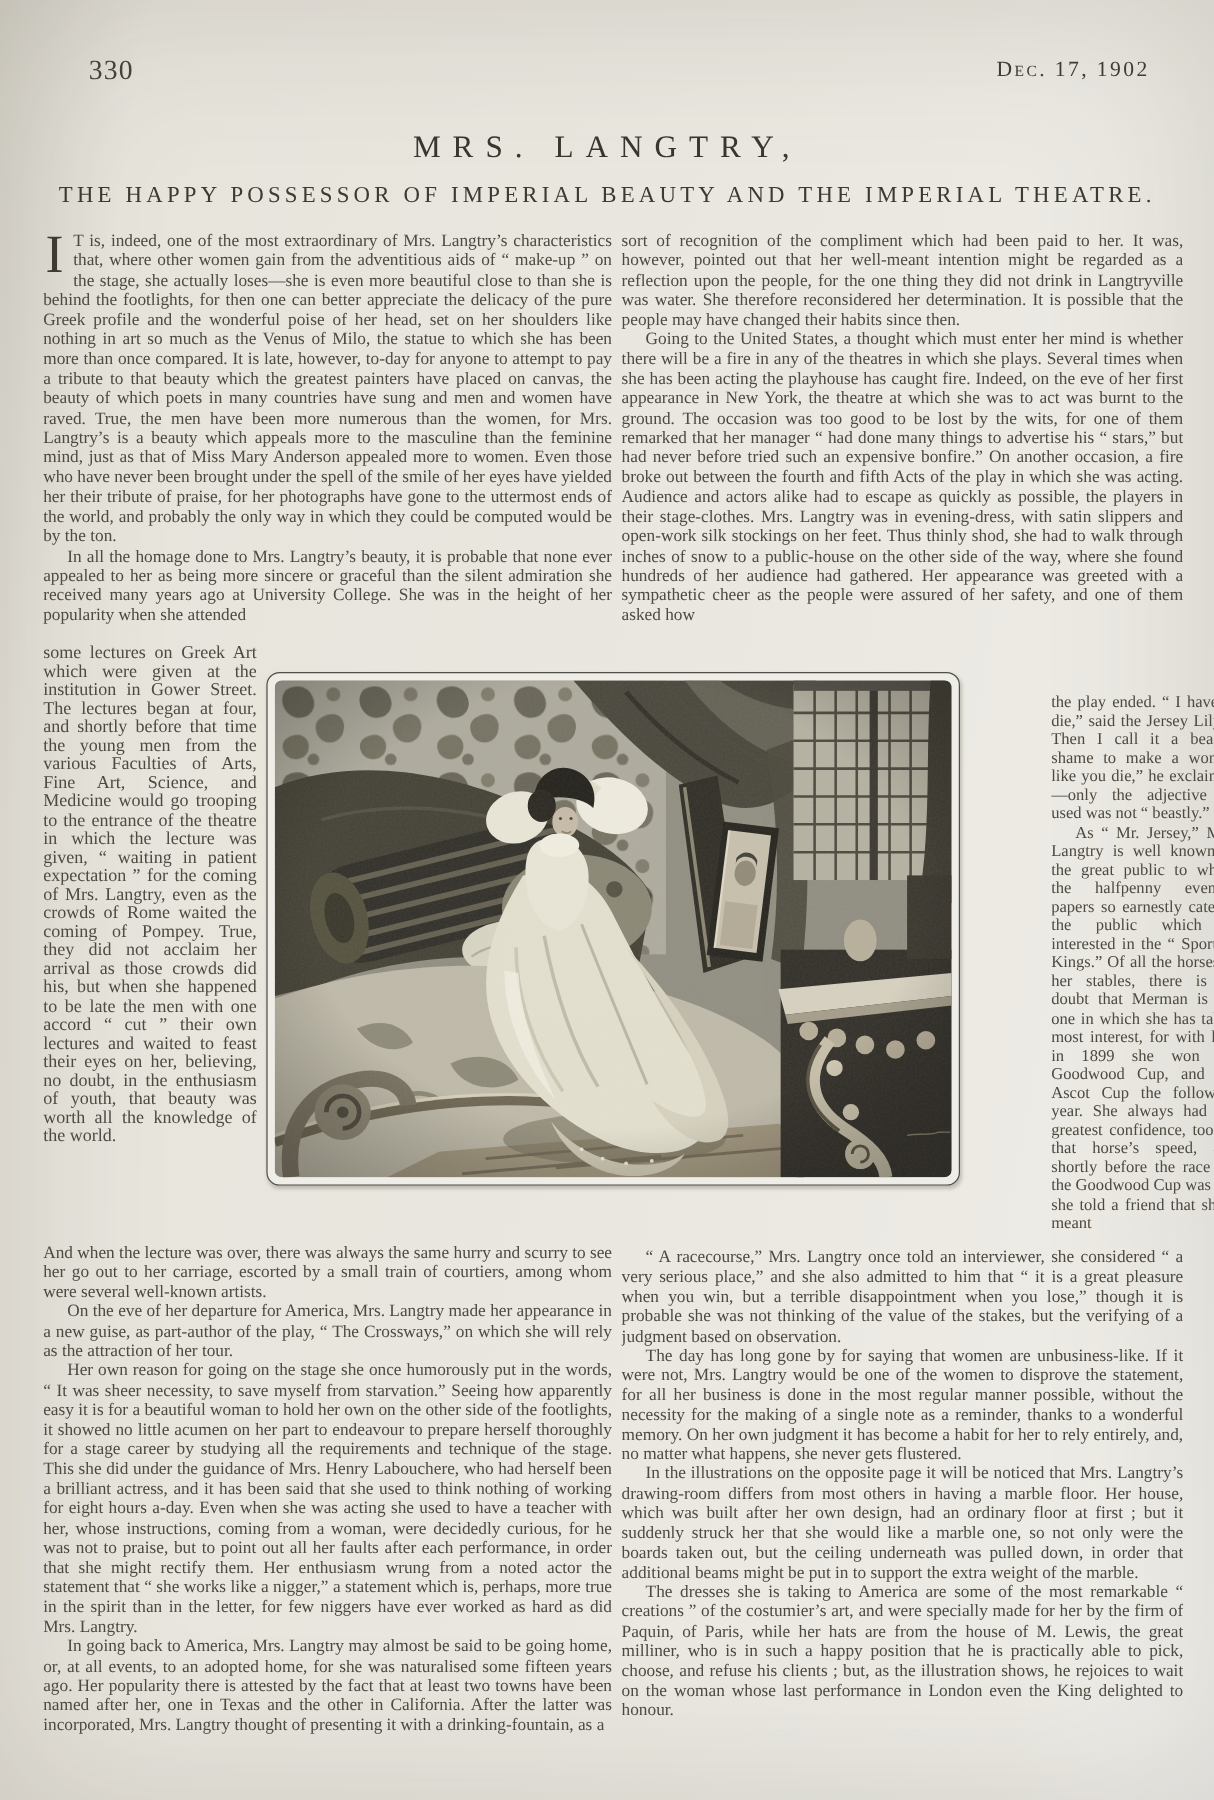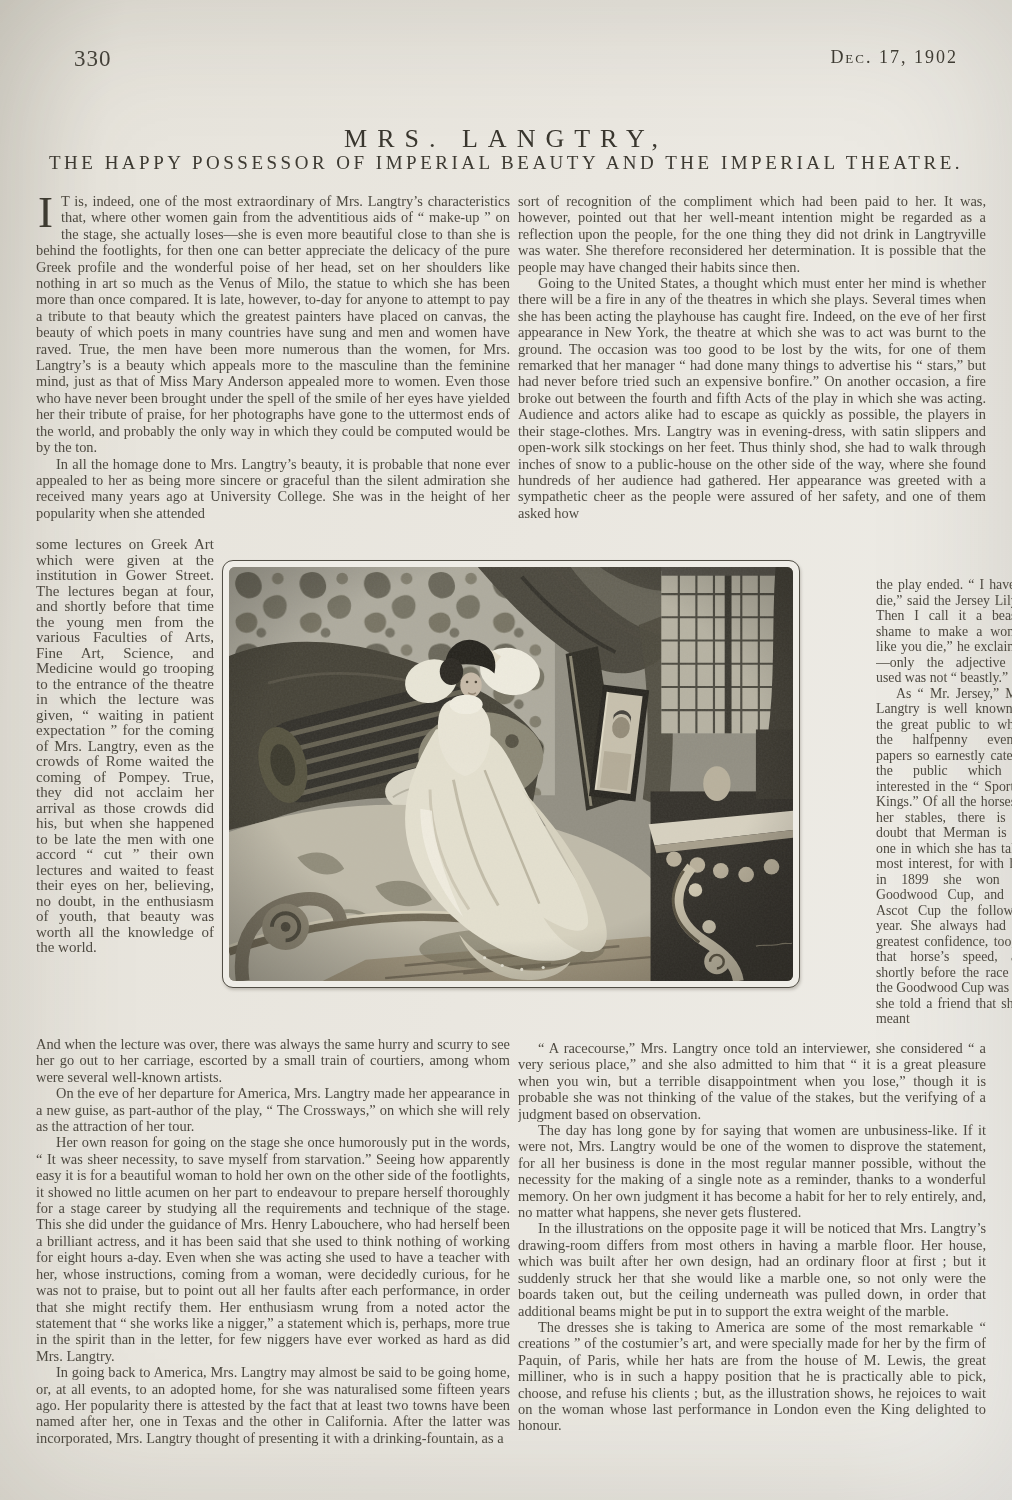--- a/index.html
+++ b/index.html
@@ -6,21 +6,21 @@
   .page{position:relative;width:1012px;height:1500px;margin:0 auto;overflow:hidden;
     background:linear-gradient(100deg,#d8d5cc 0%,#e7e4dc 10%,#eae7e0 50%,#edebe5 86%,#f4f3f0 100%);
     font-family:"Liberation Serif",serif;color:#4e4a41;}
   .vignette{position:absolute;left:0;top:0;right:0;bottom:0;pointer-events:none;
     box-shadow:inset 0 0 140px rgba(92,86,70,.20);}
   .page-num{position:absolute;left:74px;top:46px;font-size:23px;letter-spacing:1px;color:#45423a;text-align:right;}
   .masthead{position:absolute;left:0;right:0;top:44px;text-align:center;
     font-family:"Liberation Sans",sans-serif;font-weight:bold;font-size:23px;letter-spacing:7px;color:#35332c;}
   .issue-date{position:absolute;right:54px;top:47px;font-size:18px;font-variant:small-caps;
     letter-spacing:2px;color:#3e3b33;}
-  .title{position:absolute;left:0;right:0;top:108px;margin:16px;text-align:center;font-weight:400;
+  .title{position:absolute;left:0;right:0;top:108px;margin:0;text-align:center;font-weight:400;
     font-size:26px;letter-spacing:10px;color:#3a372f;}
   .subtitle{position:absolute;left:0;right:0;top:152px;margin:0;text-align:center;font-weight:400;
     font-size:19px;letter-spacing:3.5px;color:#3d3a32;}
   .col{position:absolute;text-align:justify;overflow:hidden;color:#4e4a41;}
   .wide{font-size:14.4px;line-height:16.4px;}
   .narrow{line-height:15.5px;}
   .para{margin:0;}
   .para.indent{text-indent:20px;}
   .dropcap{float:left;font-size:45px;line-height:33px;padding:3px 8px 0 2px;color:#3d3a31;}
   .col-left-top{left:36px;top:193px;width:474px;height:346px;}

